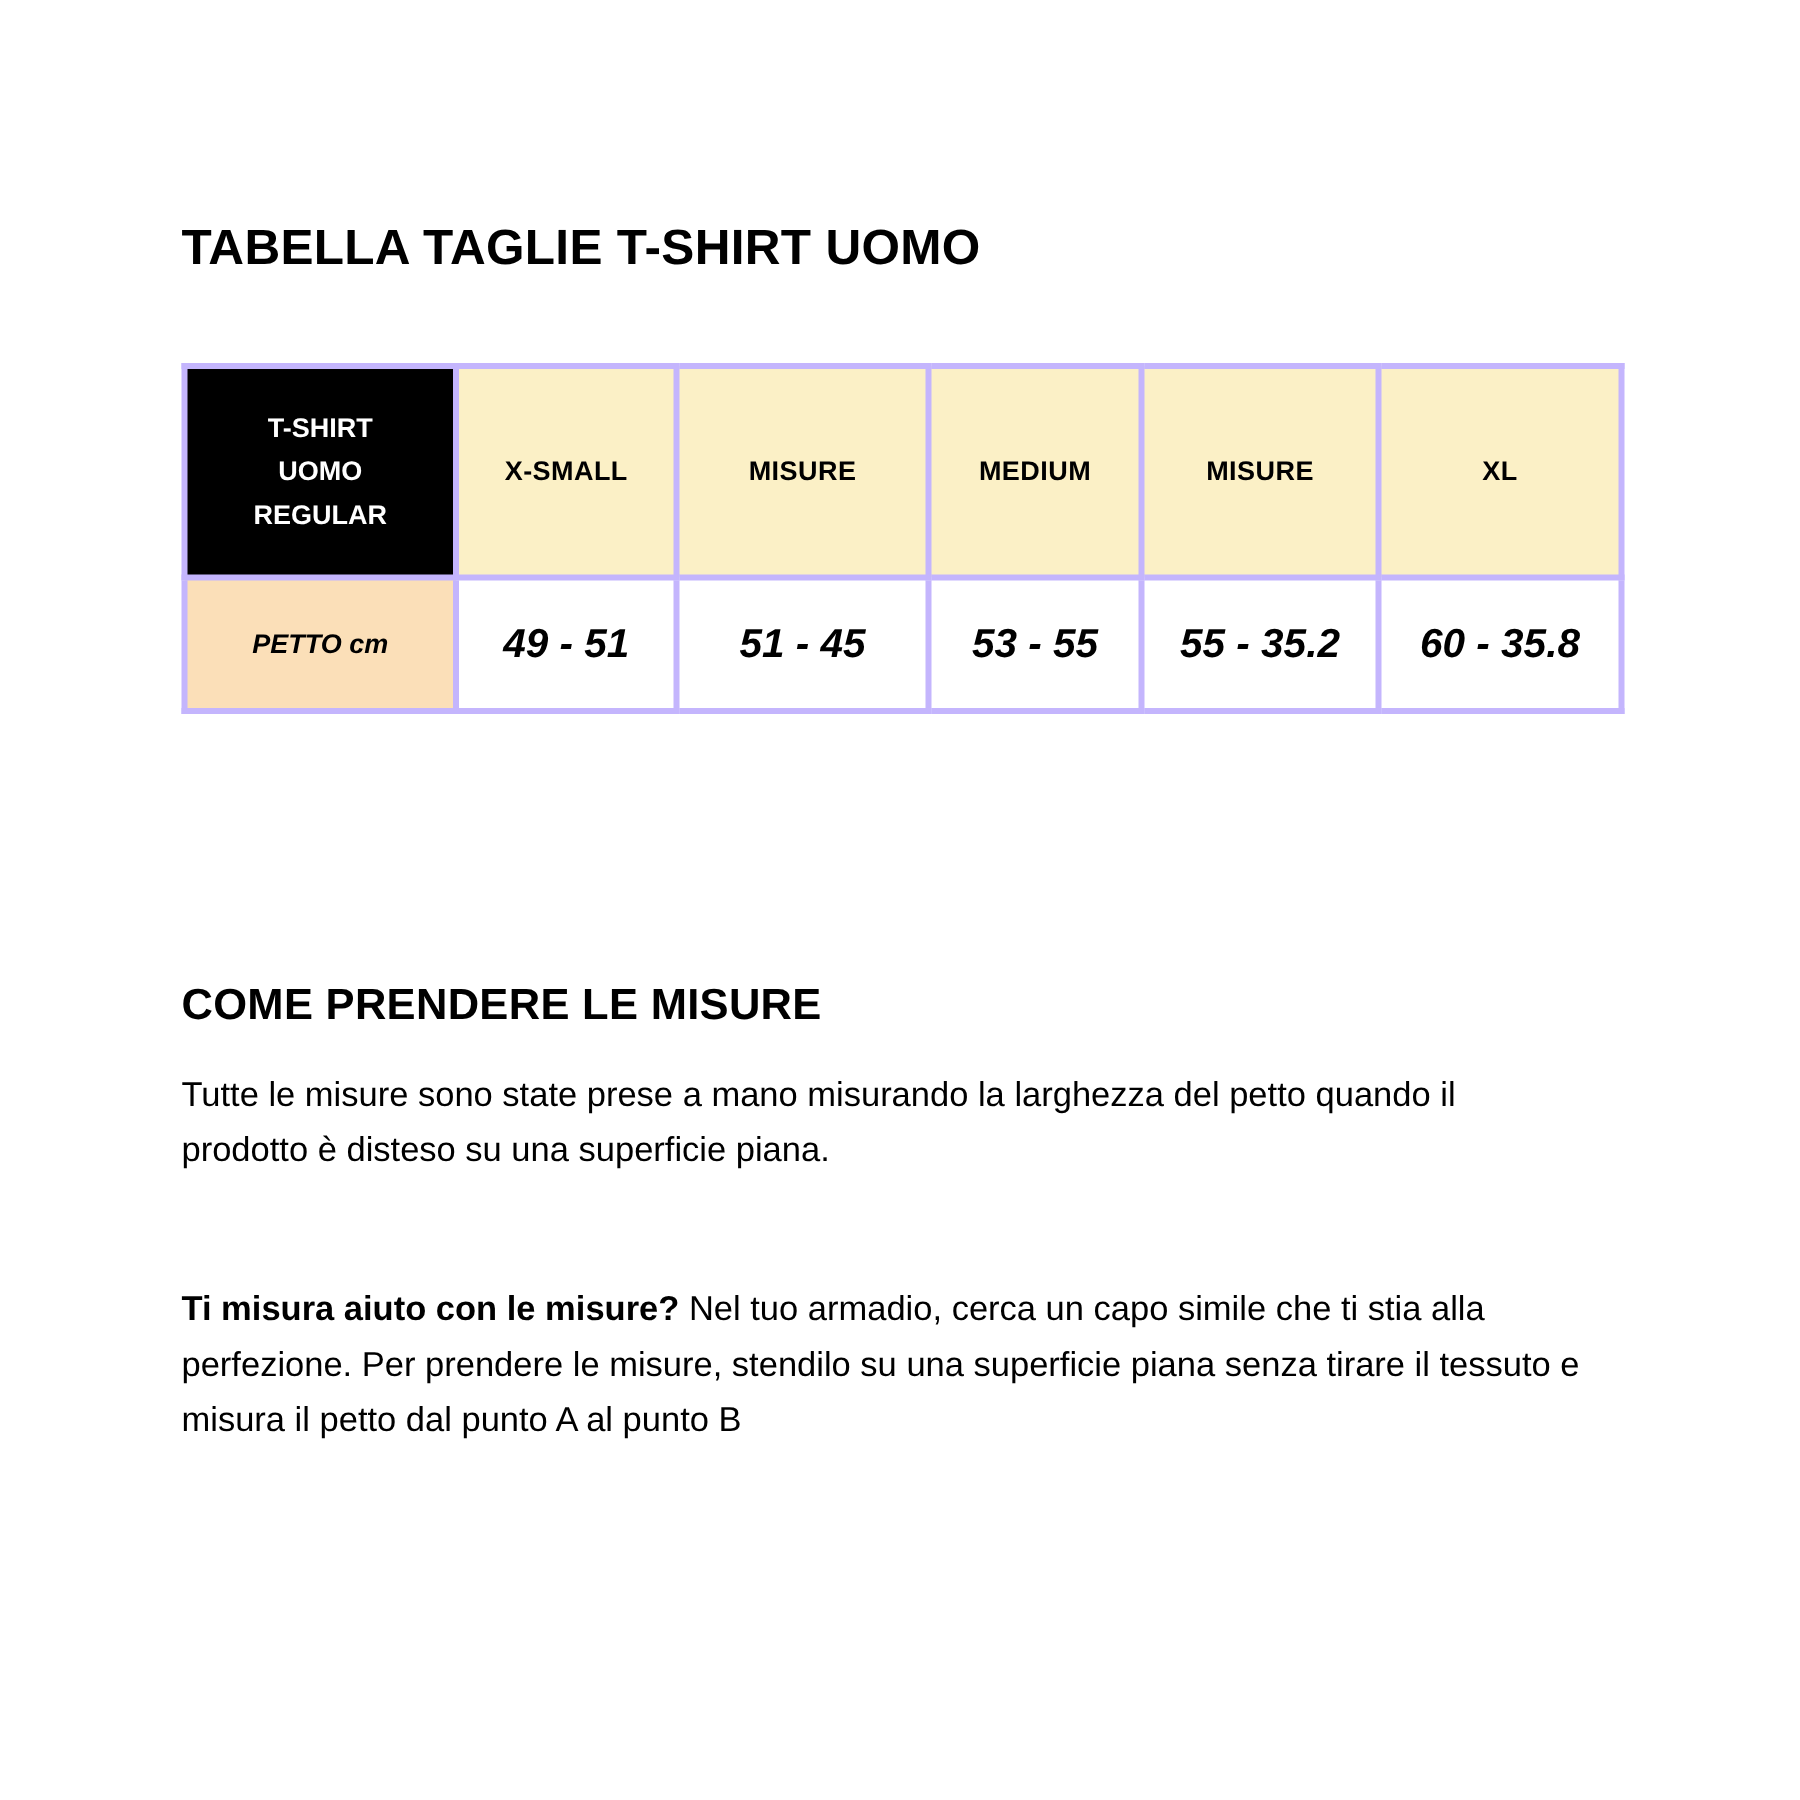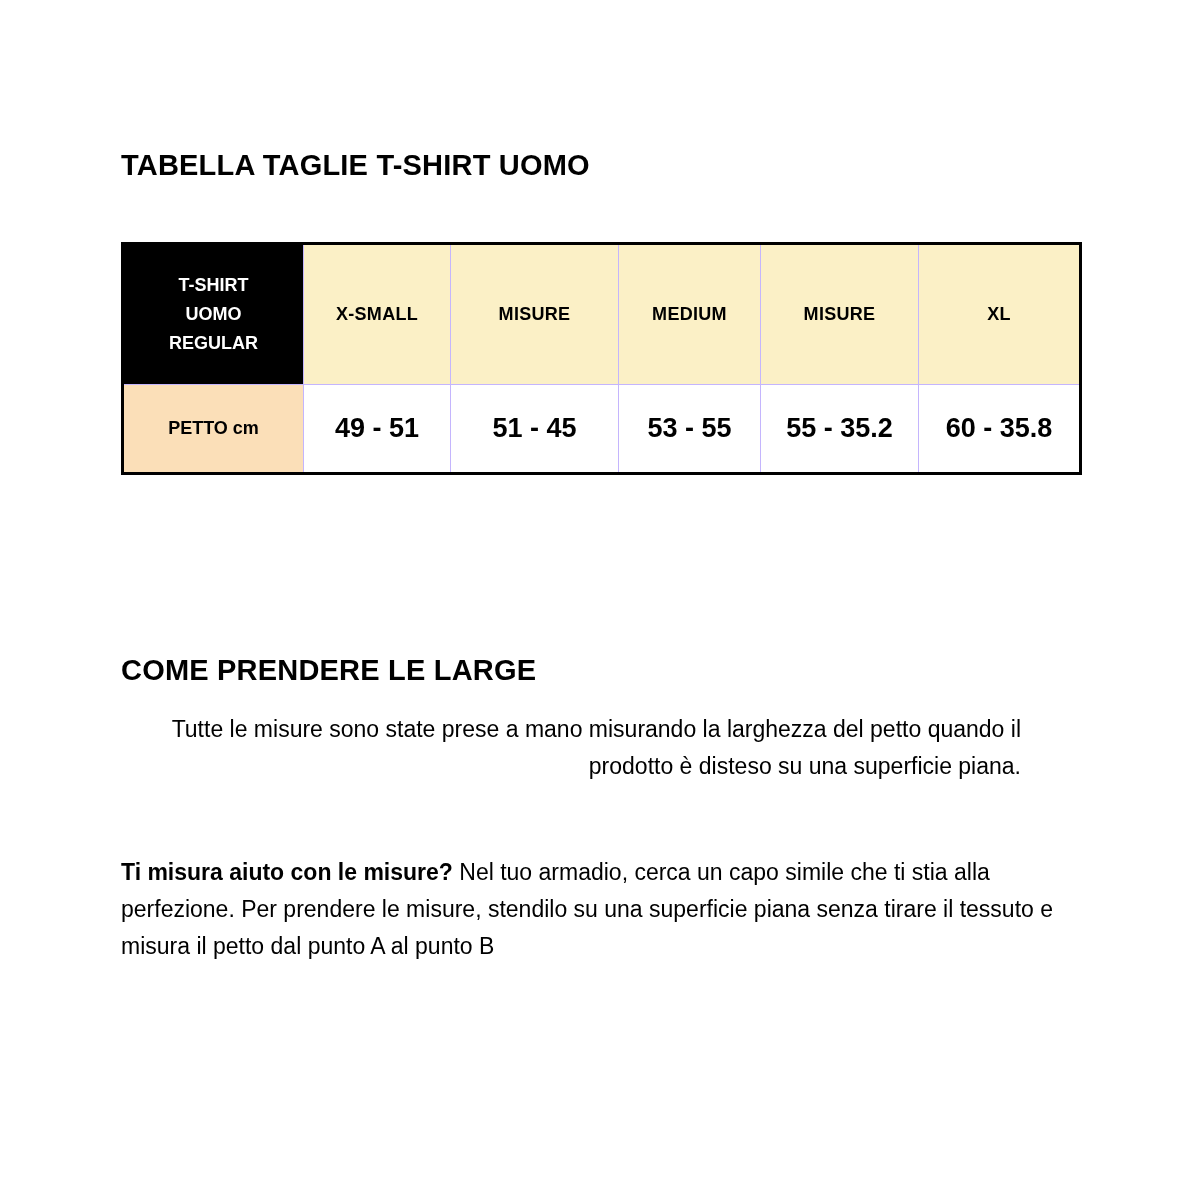--- a/index.html
+++ b/index.html
@@ -14,43 +14,43 @@
     overflow: hidden;
     font-family: "Liberation Sans", sans-serif;
     color: #000000;
   }
 
   .page-title {
     position: absolute;
     left: 121px;
     top: 148px;
     margin: 0;
-    font-size: 29px;
+    font-size: 33px;
     line-height: 34px;
     font-weight: bold;
     letter-spacing: 0.2px;
   }
 
   .size-table {
     position: absolute;
     left: 121px;
     top: 242px;
     width: 958px;
     border-collapse: collapse;
     table-layout: fixed;
     border: 3px solid #000000;
   }
   .size-table td, .size-table th {
-    border: 1px solid #c4b5fd;
+    border: 4px solid #c4b5fd;
     text-align: center;
     vertical-align: middle;
     padding: 0;
   }
   .size-table tr.header-row { height: 141px; }
-  .size-table tr.data-row   { height: 89px;  }
+  .size-table tr.data-row   { height: 89px; font-style: italic;  }
 
   .corner-cell {
     background: #000000;
     color: #ffffff;
     font-size: 18px;
     font-weight: bold;
     line-height: 29px;
   }
   .corner-cell .wrap {
     display: inline-block;
@@ -86,21 +86,20 @@
 
   .intro-paragraph {
     position: absolute;
     left: 121px;
     top: 711px;
     width: 900px;
     margin: 0;
     font-size: 23px;
     line-height: 37px;
     font-weight: normal;
-    text-align: right;
   }
 
   .help-paragraph {
     position: absolute;
     left: 121px;
     top: 854px;
     width: 970px;
     margin: 0;
     font-size: 23px;
     line-height: 37px;
@@ -139,20 +138,20 @@
       <td class="label-cell">PETTO cm</td>
       <td class="value-cell">49 - 51</td>
       <td class="value-cell">51 - 45</td>
       <td class="value-cell">53 - 55</td>
       <td class="value-cell">55 - 35.2</td>
       <td class="value-cell">60 - 35.8</td>
     </tr>
   </tbody>
 </table>
 
-<h2 class="section-heading">COME PRENDERE LE LARGE</h2>
+<h2 class="section-heading">COME PRENDERE LE MISURE</h2>
 
 <p class="intro-paragraph">Tutte le misure sono state prese a mano misurando la larghezza del petto quando il prodotto è disteso su una superficie piana.</p>
 
 <p class="help-paragraph">
   <span class="lead">Ti misura aiuto con le misure?</span>
   <span>Nel tuo armadio, cerca un capo simile che ti stia alla perfezione. Per prendere le misure, stendilo su una superficie piana senza tirare il tessuto e misura il petto dal punto A al punto B</span>
 </p>
 
 </body></html>

